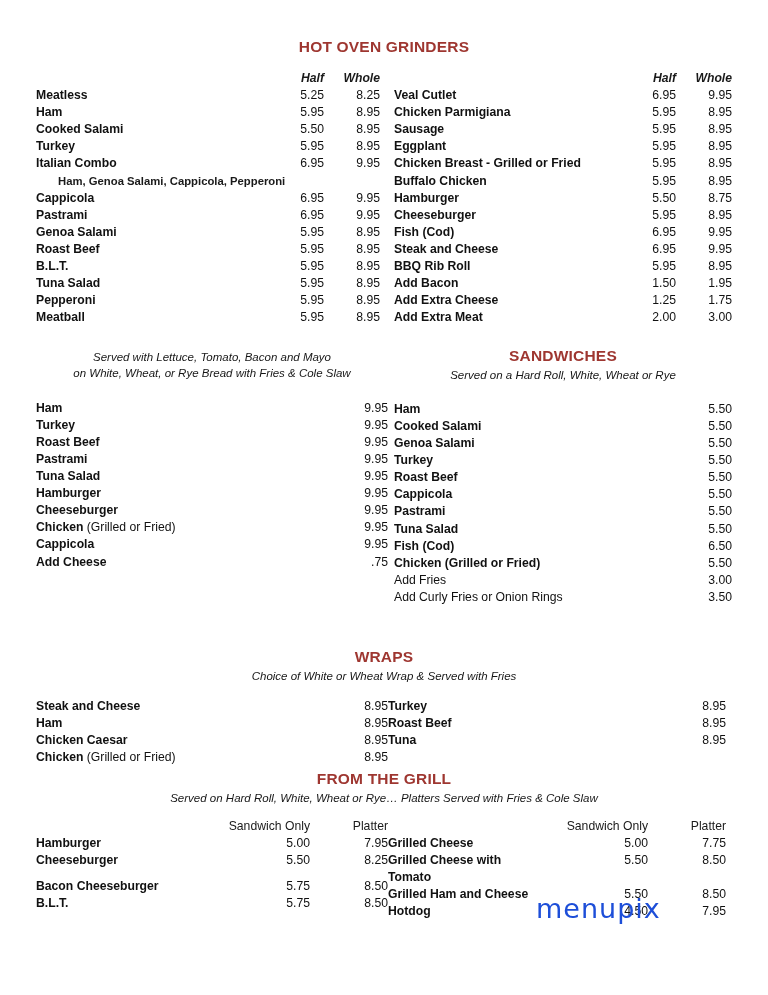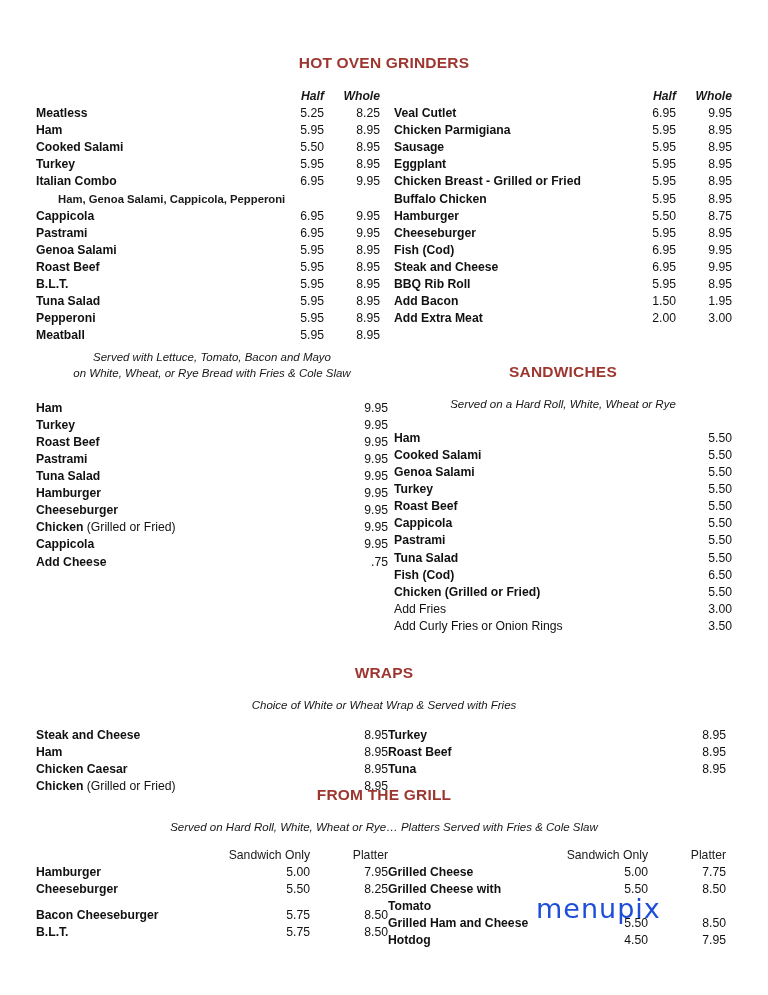--- a/index.html
+++ b/index.html
@@ -22,21 +22,21 @@
     padding: 0;
   }
 
   
   .section-title {
     color: #9e3630;
     font-weight: bold;
     font-size: 15.5px;
     letter-spacing: 0.2px;
     text-align: center;
-    margin: 16px;
+    margin: 0;
   }
   .section-sub {
     font-style: italic;
     font-size: 11.5px;
     text-align: center;
     color: #161616;
     line-height: 1.38;
     margin: 3px 0 0 0;
     font-weight: normal;
   }
@@ -328,20 +328,25 @@
               <td class="name">BBQ Rib Roll</td>
               <td class="price">5.95</td>
               <td class="price">8.95</td>
             </tr>
             <tr>
               <td class="name">Add Bacon</td>
               <td class="price">1.50</td>
               <td class="price">1.95</td>
             </tr>
             <tr>
+              <td class="name">Add Extra Cheese</td>
+              <td class="price">1.25</td>
+              <td class="price">1.75</td>
+            </tr>
+            <tr>
               <td class="name">Add Extra Meat</td>
               <td class="price">2.00</td>
               <td class="price">3.00</td>
             </tr>
           </tbody>
         </table>
       </div>
     </div>
   </div>
 

